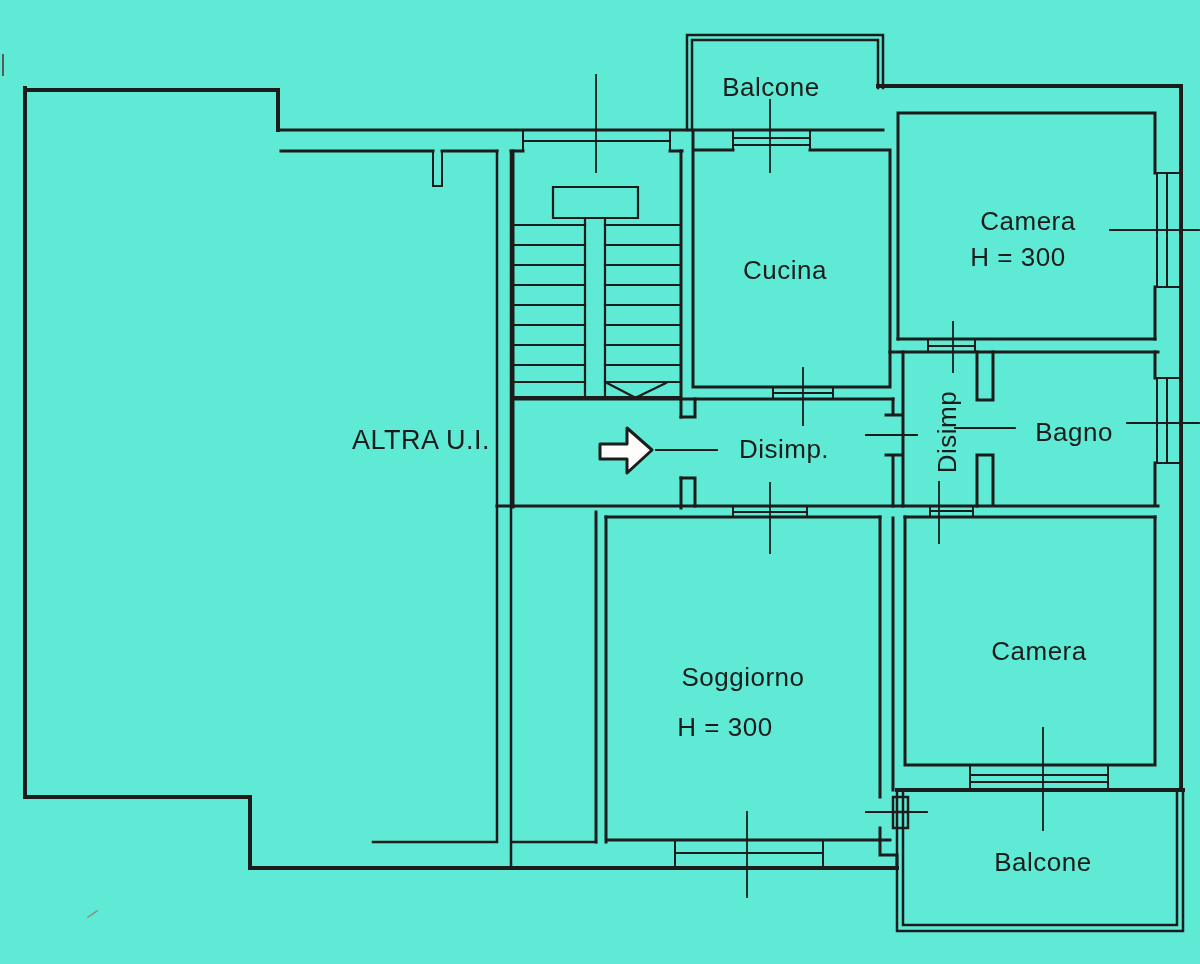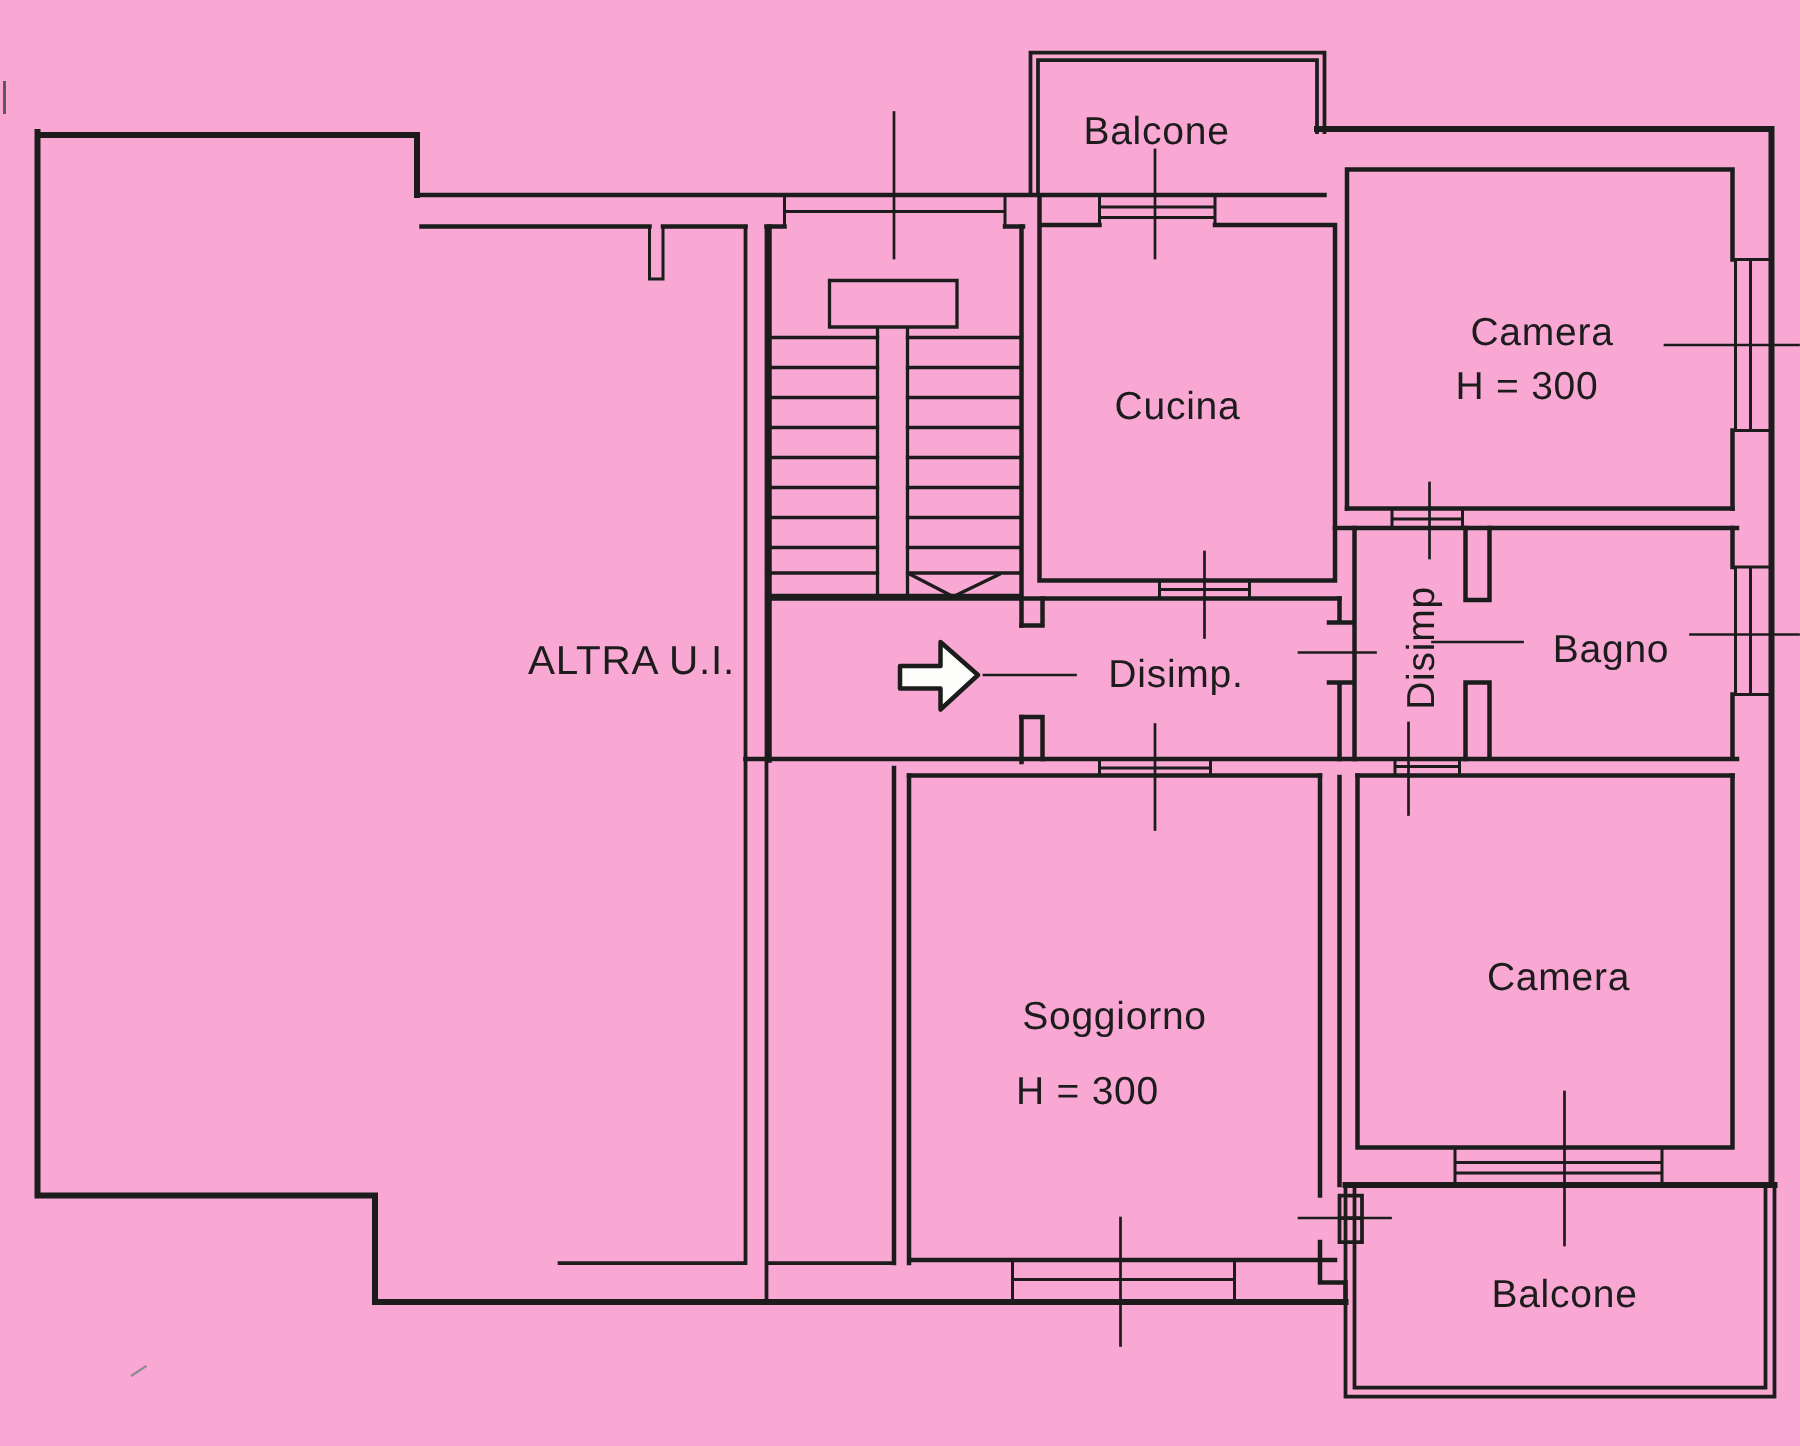--- a/index.html
+++ b/index.html
@@ -1,19 +1,19 @@
 <!DOCTYPE html>
 <html><head>
 <meta charset="utf-8">
 <style>
   html, body { margin: 0; padding: 0; background: #ffffff; }
   .plan-wrap {
     width: 1200px; height: 964px;
     position: relative;
-    background: #f9a8d4;
+    background: #5eead4;
     overflow: hidden;
   }
   svg { display: block; }
   .ink { stroke: #1c1c1c; fill: none; }
   .lbl {
     font-family: "Liberation Sans", sans-serif;
     fill: #1c1c1c;
     font-size: 26px;
     letter-spacing: 0.5px;
     stroke: none;

